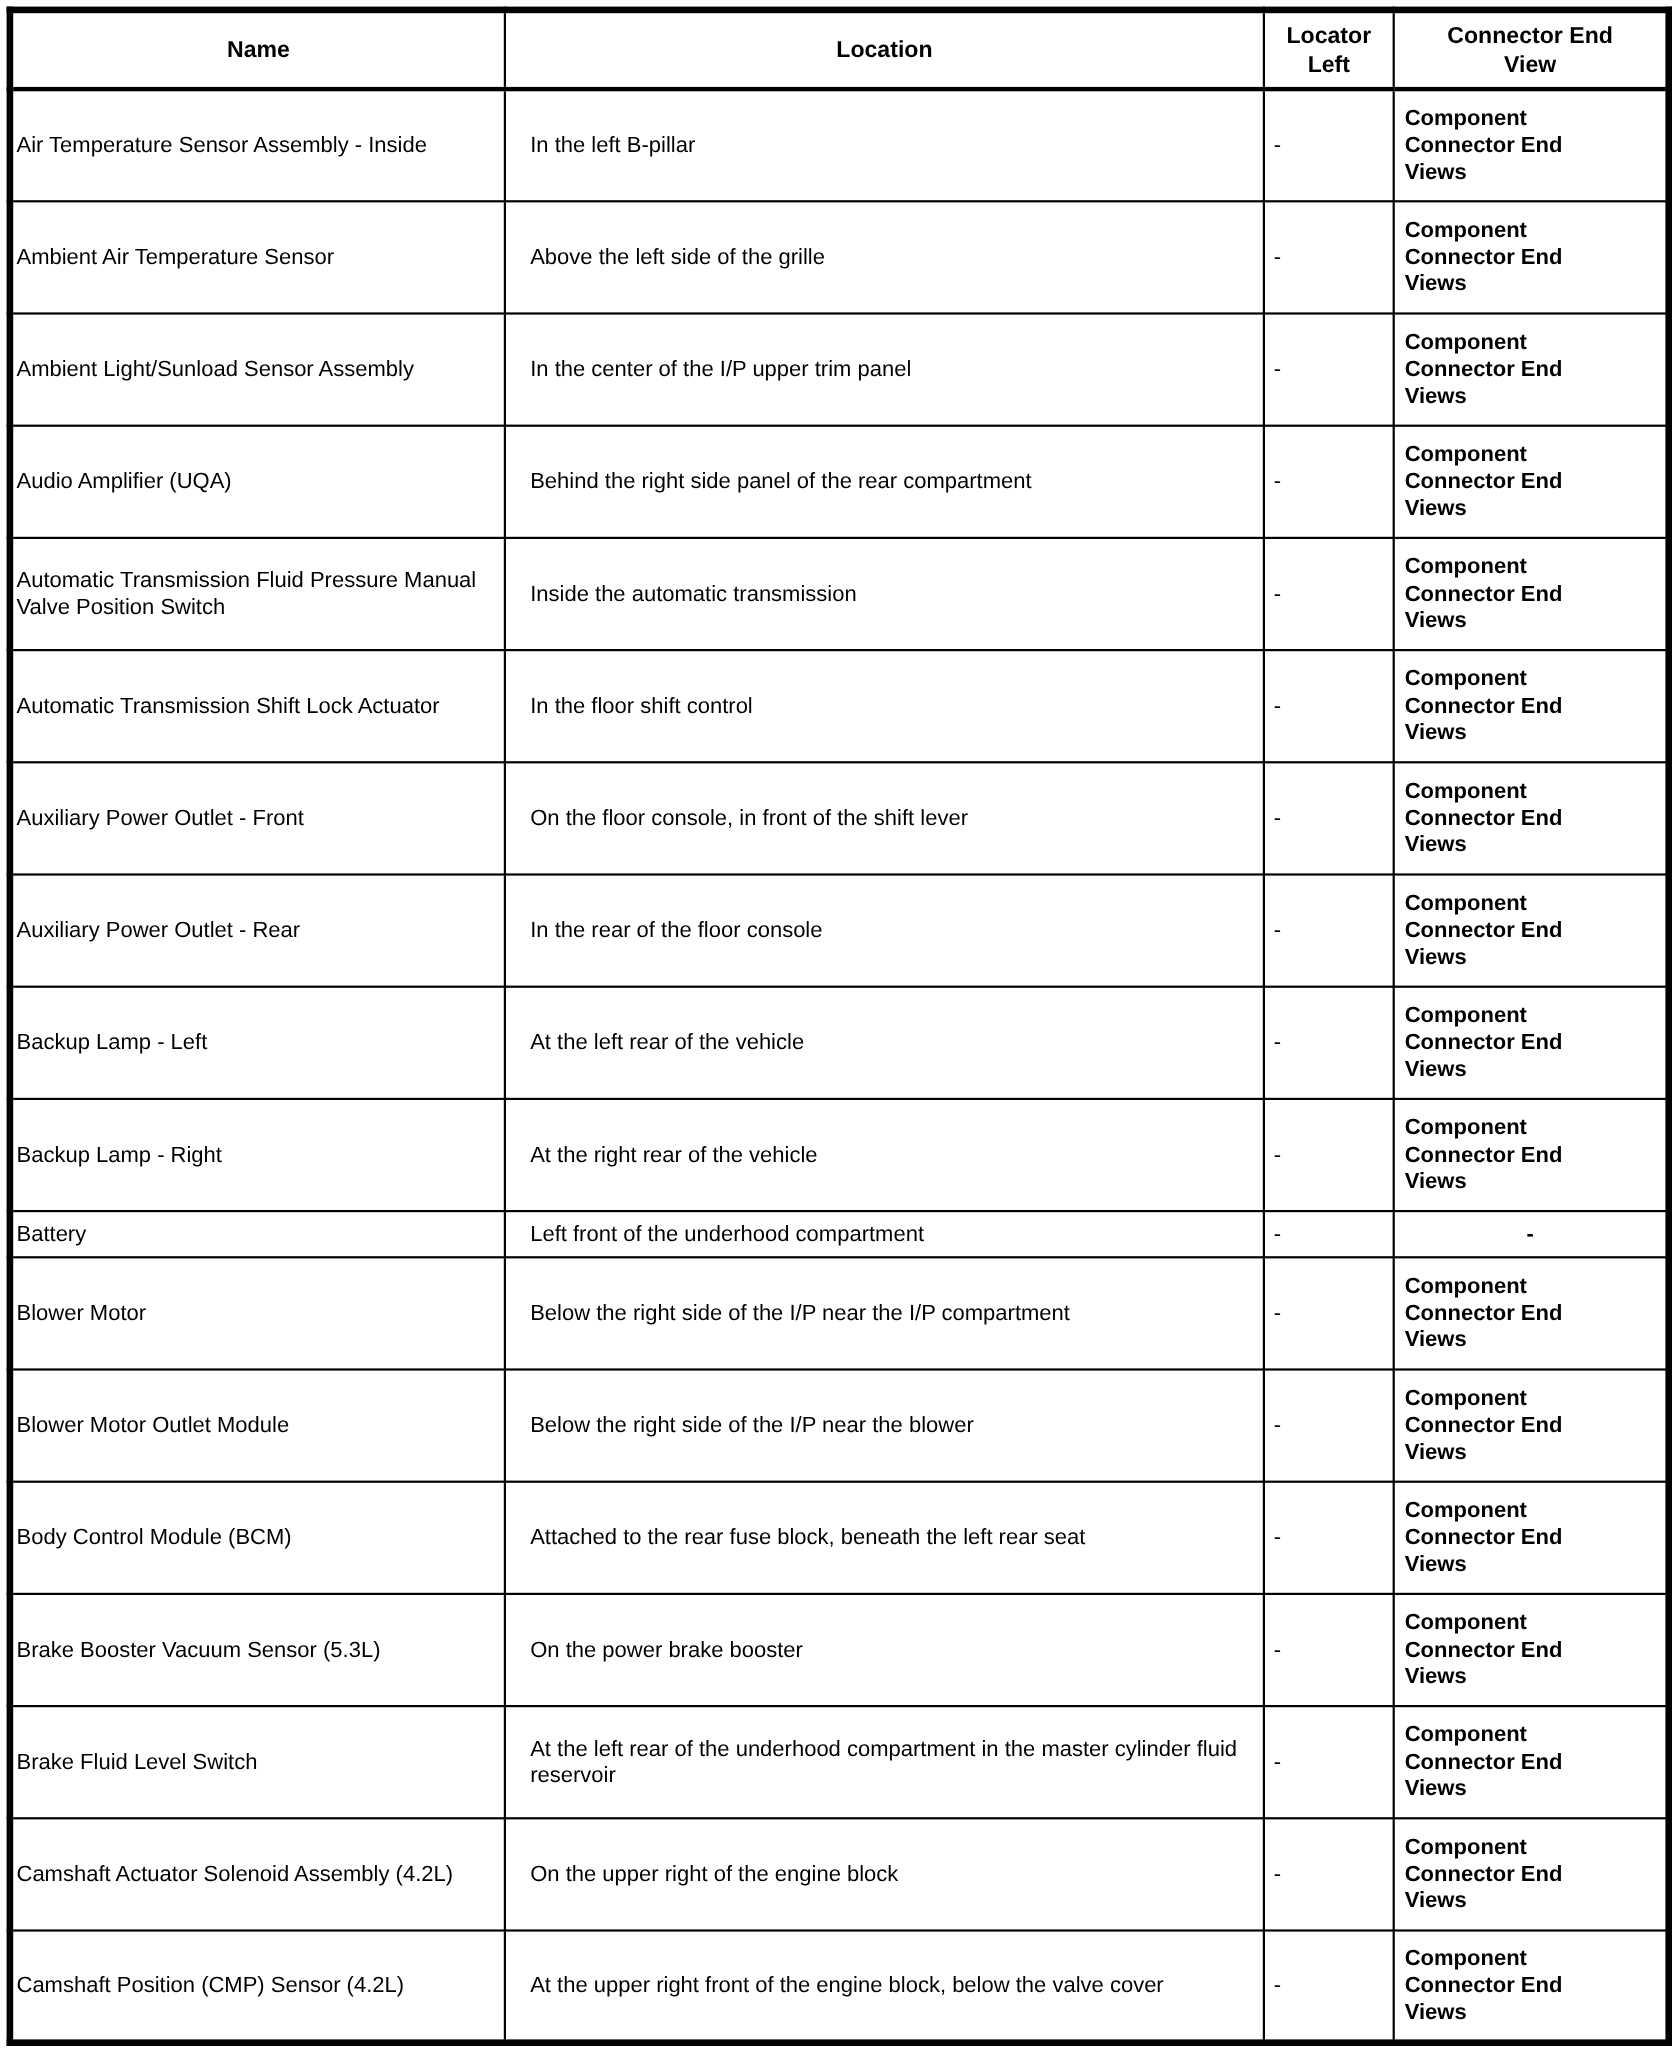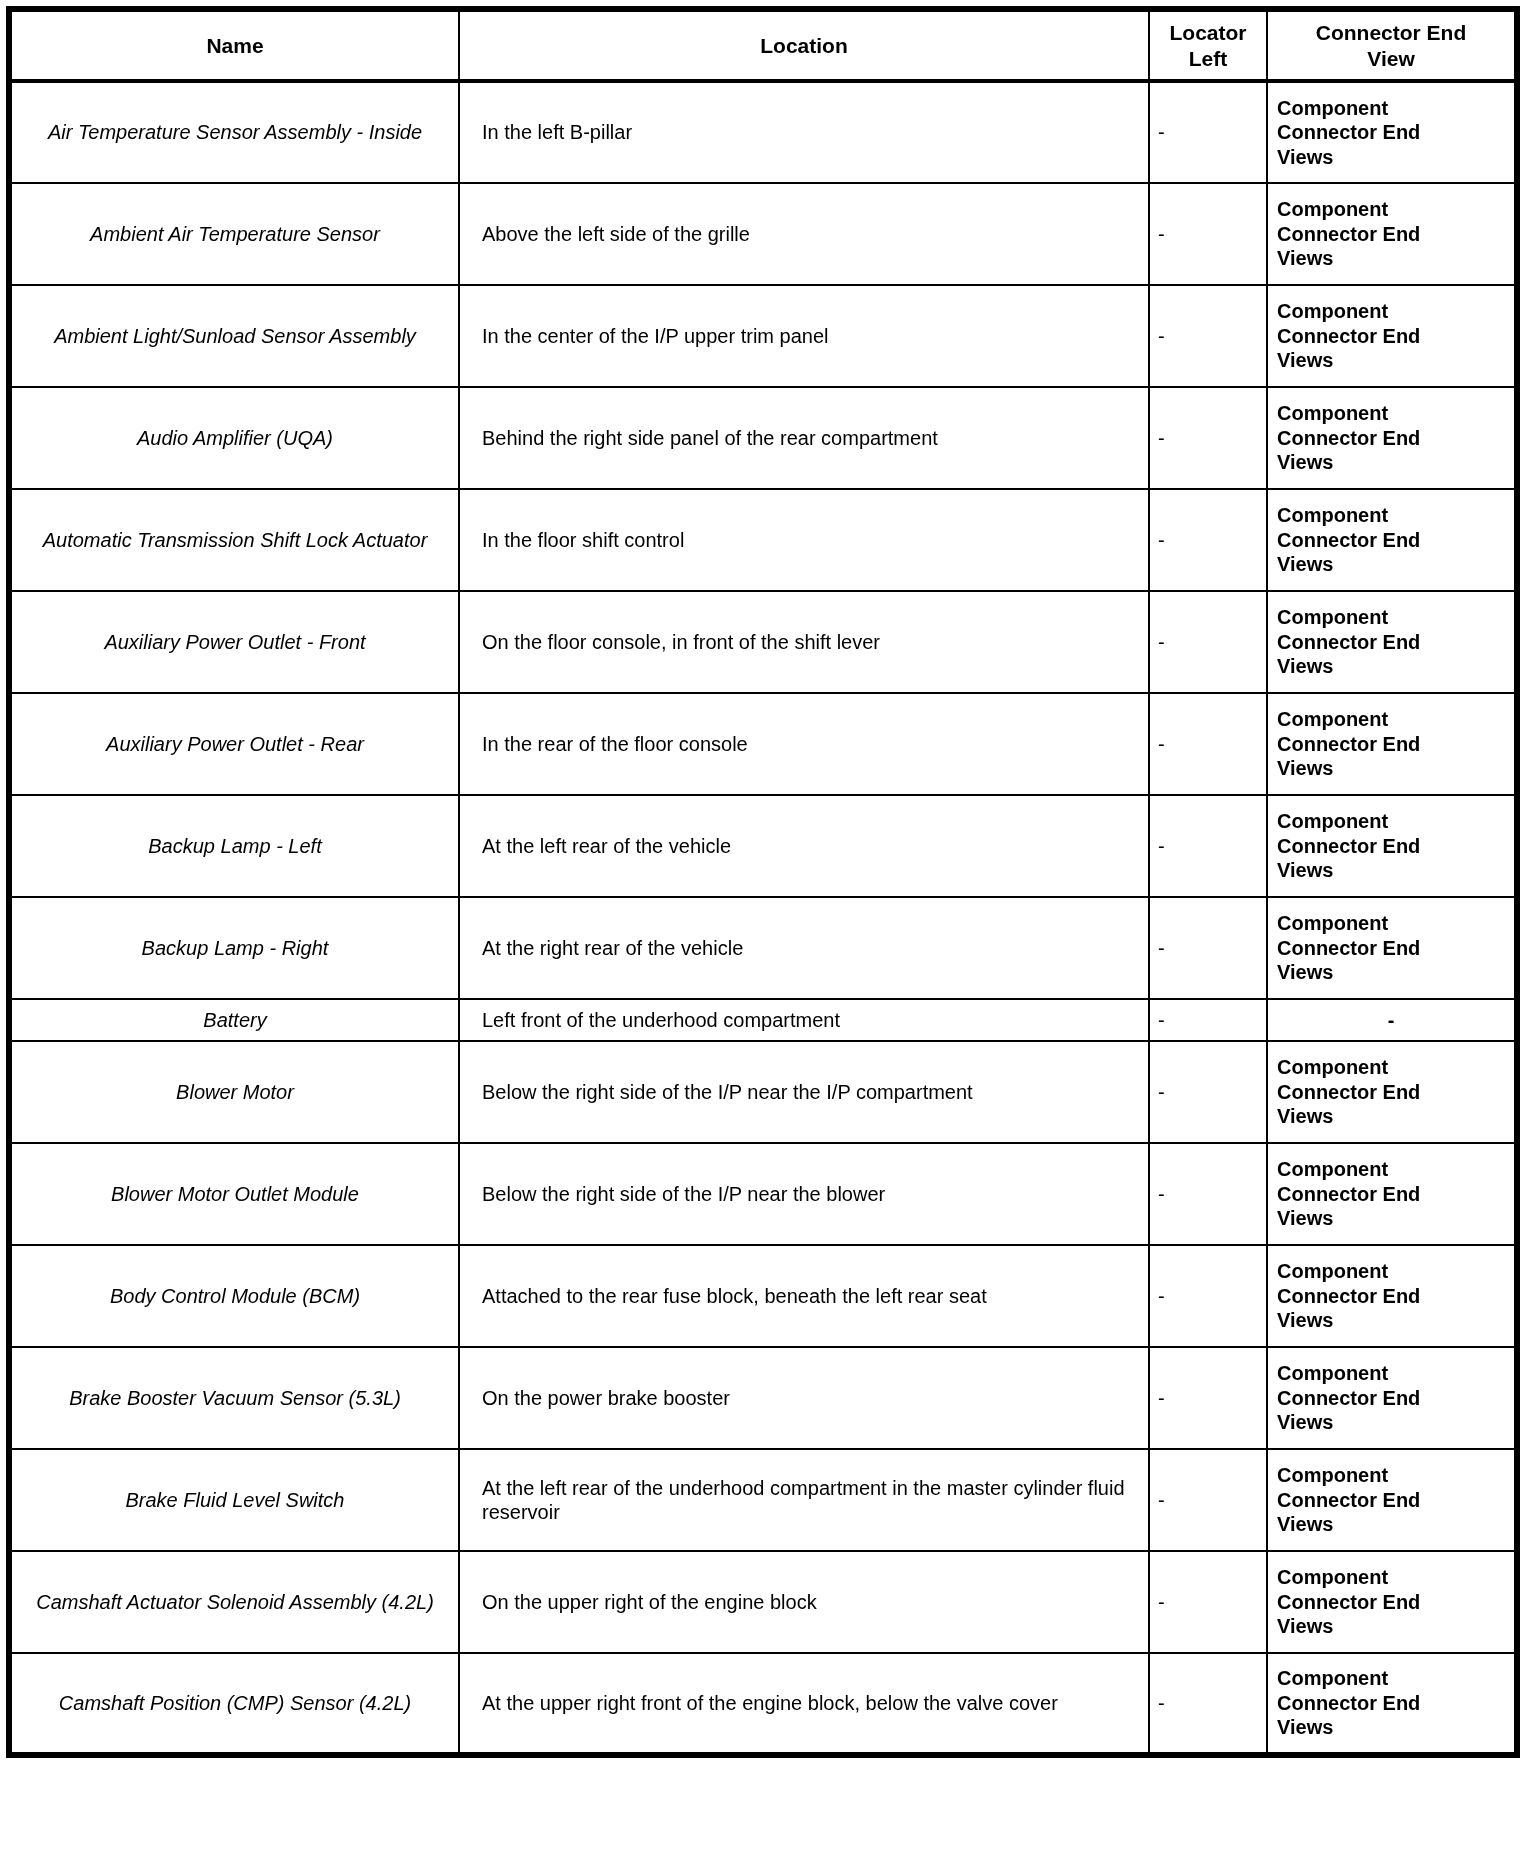--- a/index.html
+++ b/index.html
@@ -42,23 +42,21 @@
     font-size: 20px;
     line-height: 1.22;
   }
   tr.data-row { height: 102px; }
   tr.short-row { height: 42px; }
   .col-name { width: 450px; }
   .col-location { width: 690px; }
   .col-locator { width: 118px; }
   .col-connector { width: 250px; }
   td.cell-name {
-    text-align: center;
     padding: 4px 3px;
-    font-style: italic;
   }
   td.cell-location {
     text-align: left;
     padding: 4px 6px 4px 22px;
   }
   td.cell-locator {
     text-align: left;
     padding: 4px 4px 4px 8px;
   }
   td.cell-connector {
@@ -109,20 +107,26 @@
     <td class="cell-locator">-</td>
     <td class="cell-connector">Component Connector End Views</td>
   </tr>
         <tr class="data-row">
     <td class="cell-name">Audio Amplifier (UQA)</td>
     <td class="cell-location">Behind the right side panel of the rear compartment</td>
     <td class="cell-locator">-</td>
     <td class="cell-connector">Component Connector End Views</td>
   </tr>
         <tr class="data-row">
+    <td class="cell-name">Automatic Transmission Fluid Pressure Manual Valve Position Switch</td>
+    <td class="cell-location">Inside the automatic transmission</td>
+    <td class="cell-locator">-</td>
+    <td class="cell-connector">Component Connector End Views</td>
+  </tr>
+        <tr class="data-row">
     <td class="cell-name">Automatic Transmission Shift Lock Actuator</td>
     <td class="cell-location">In the floor shift control</td>
     <td class="cell-locator">-</td>
     <td class="cell-connector">Component Connector End Views</td>
   </tr>
         <tr class="data-row">
     <td class="cell-name">Auxiliary Power Outlet - Front</td>
     <td class="cell-location">On the floor console, in front of the shift lever</td>
     <td class="cell-locator">-</td>
     <td class="cell-connector">Component Connector End Views</td>

